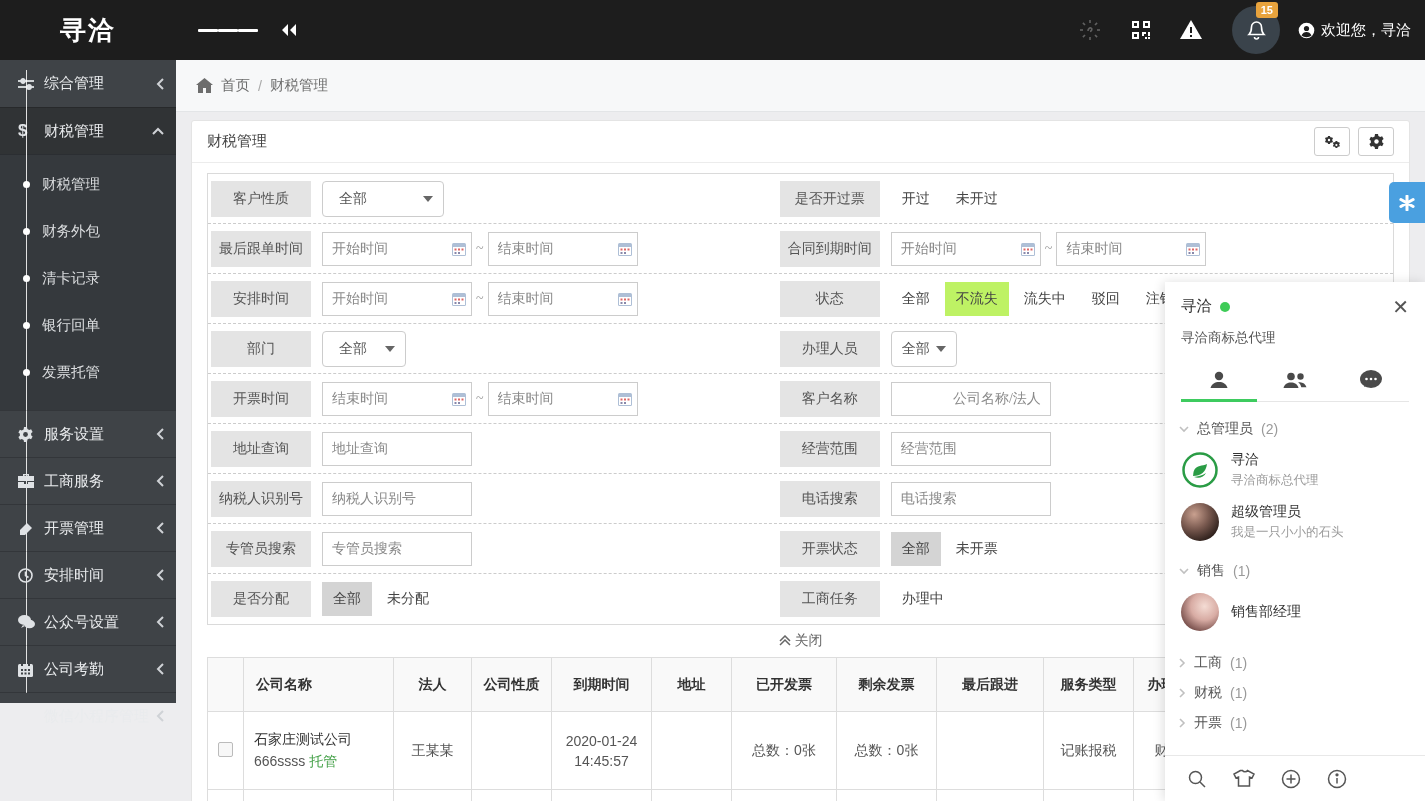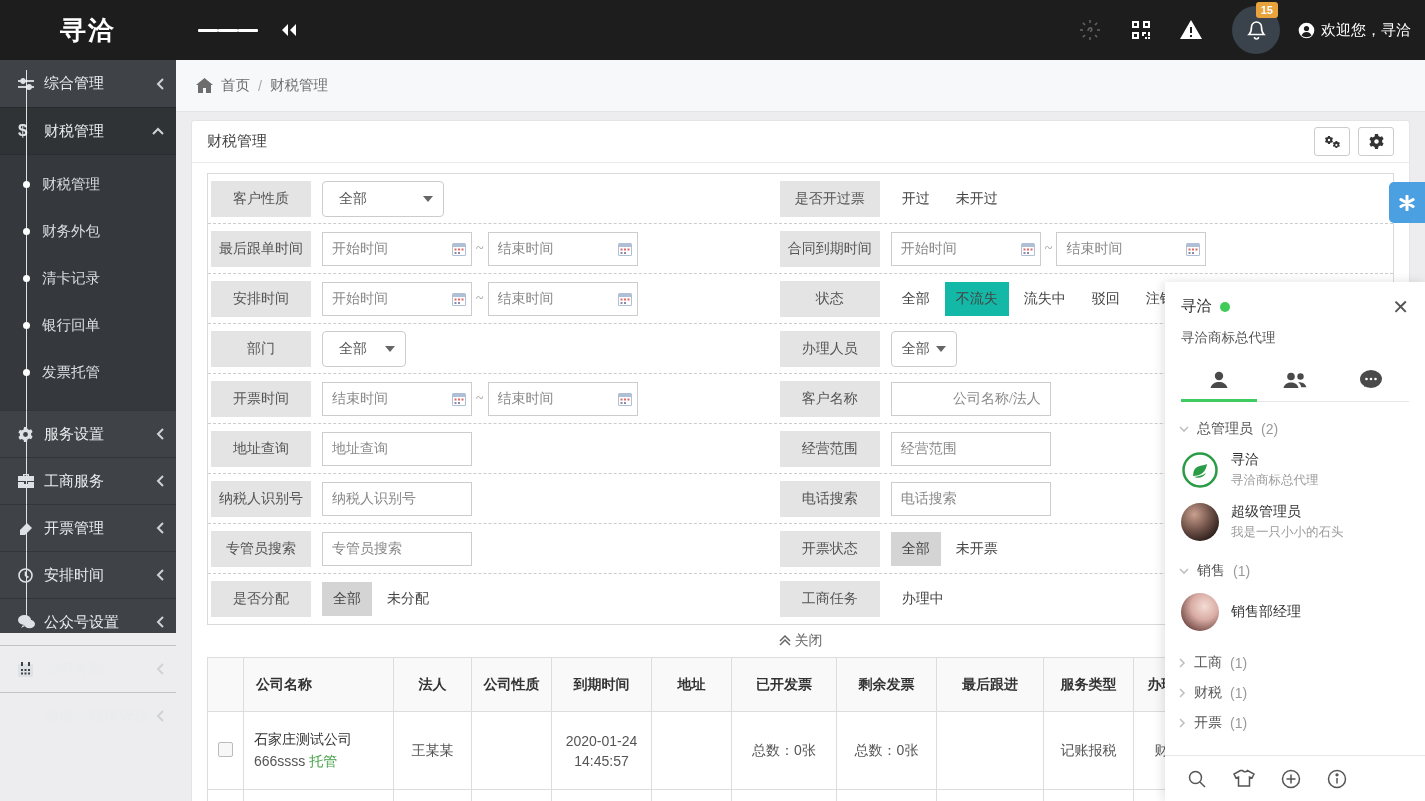--- a/index.html
+++ b/index.html
@@ -12,21 +12,21 @@
   .tb-icon { color:#fff; margin-left:22px; cursor:pointer; display:flex; align-items:center; }
   .hamburger span { display:block; width:20px; height:3px; background:#fff; margin:2px 0; border-radius:1px; }
   .tb-right { margin-left:auto; display:flex; align-items:center; height:48px; }
   .tb-right .tb-icon { margin-left:0; margin-right:30px; }
   .spinner svg { opacity:.55; }
   .bell-wrap { width:48px; height:48px; border-radius:50%; background:#3a434b; display:flex; align-items:center; justify-content:center; position:relative; margin-right:18px; cursor:pointer; }
   .badge { position:absolute; top:-4px; right:2px; background:#e8a33d; color:#fff; font-size:11px; padding:2px 5px; border-radius:3px; font-weight:bold; }
   .welcome { color:#fff; font-size:15px; display:flex; align-items:center; gap:6px; margin-right:14px; cursor:pointer; }
 
   
-  .sidebar { position:absolute; top:60px; left:0; width:176px; height:573px; background:#3f4347; z-index:20; }
+  .sidebar { position:absolute; top:60px; left:0; width:176px; height:643px; background:#3f4347; z-index:20; }
   .side-item { height:47px; display:flex; align-items:center; padding:0 12px 0 18px; color:#e9ebed; font-size:15px; cursor:pointer; border-top:1px solid rgba(0,0,0,.18); position:relative; }
   .side-item:first-child { border-top:none; }
   .side-item .s-ic { width:26px; display:flex; align-items:center; color:#dfe2e5; }
   .side-item .s-lbl { flex:1; }
   .side-item .chev { color:#cfd2d6; display:flex; }
   .side-item.active { background:#303335; }
   .submenu { background:#35393d; padding:6px 0 14px; border-top:1px solid rgba(0,0,0,.18); }
   .sub-item { height:47px; display:flex; align-items:center; color:#dcdee0; font-size:14.5px; cursor:pointer; position:relative; padding-left:42px; }
   .subline { position:absolute; left:26px; top:10px; bottom:10px; width:1px; background:rgba(255,255,255,.85); }
   .sub-item .dot { position:absolute; left:23px; width:7px; height:7px; border-radius:50%; background:#fff; }
@@ -55,21 +55,21 @@
   .caret { width:0; height:0; border-left:5px solid transparent; border-right:5px solid transparent; border-top:6px solid #666; margin-left:12px; }
   .dinput { position:relative; }
   .dinput input { width:150px; height:34px; border:1px solid #ccc; padding:0 26px 0 9px; font-size:14px; color:#555; font-family:inherit; outline:none; }
   .dinput input::placeholder { color:#8a8a8a; opacity:1; }
   .cal { position:absolute; right:6px; top:10px; cursor:pointer; }
   .tinput { width:150px; height:34px; border:1px solid #ccc; padding:0 9px; font-size:14px; color:#555; font-family:inherit; outline:none; }
   .tinput::placeholder { color:#8a8a8a; opacity:1; }
   .tilde { color:#999; font-size:14px; }
   .chip { padding:8px 11px; font-size:14px; color:#444; background:#fff; cursor:pointer; white-space:nowrap; }
   .chip.sel-gray { background:#d4d4d4; }
-  .chip.sel-cyan { background:#14b8a6; }
+  .chip.sel-cyan { background:#bef264; }
 
   .collapse-bar { height:32px; display:flex; align-items:center; justify-content:center; gap:4px; color:#666; font-size:14px; cursor:pointer; }
 
   
   .tbl { margin:0 15px; border-collapse:collapse; width:1189px; font-size:14px; table-layout:fixed; }
   .tbl th, .tbl td { border:1px solid #ddd; }
   .tbl th { height:54px; background:#f9f9f9; color:#333; font-weight:bold; }
   .tbl td { height:78px; text-align:center; color:#555; background:#fff; }
   .td-company { text-align:left !important; padding:0 10px; }
   .td-company .l1 { color:#333; }

